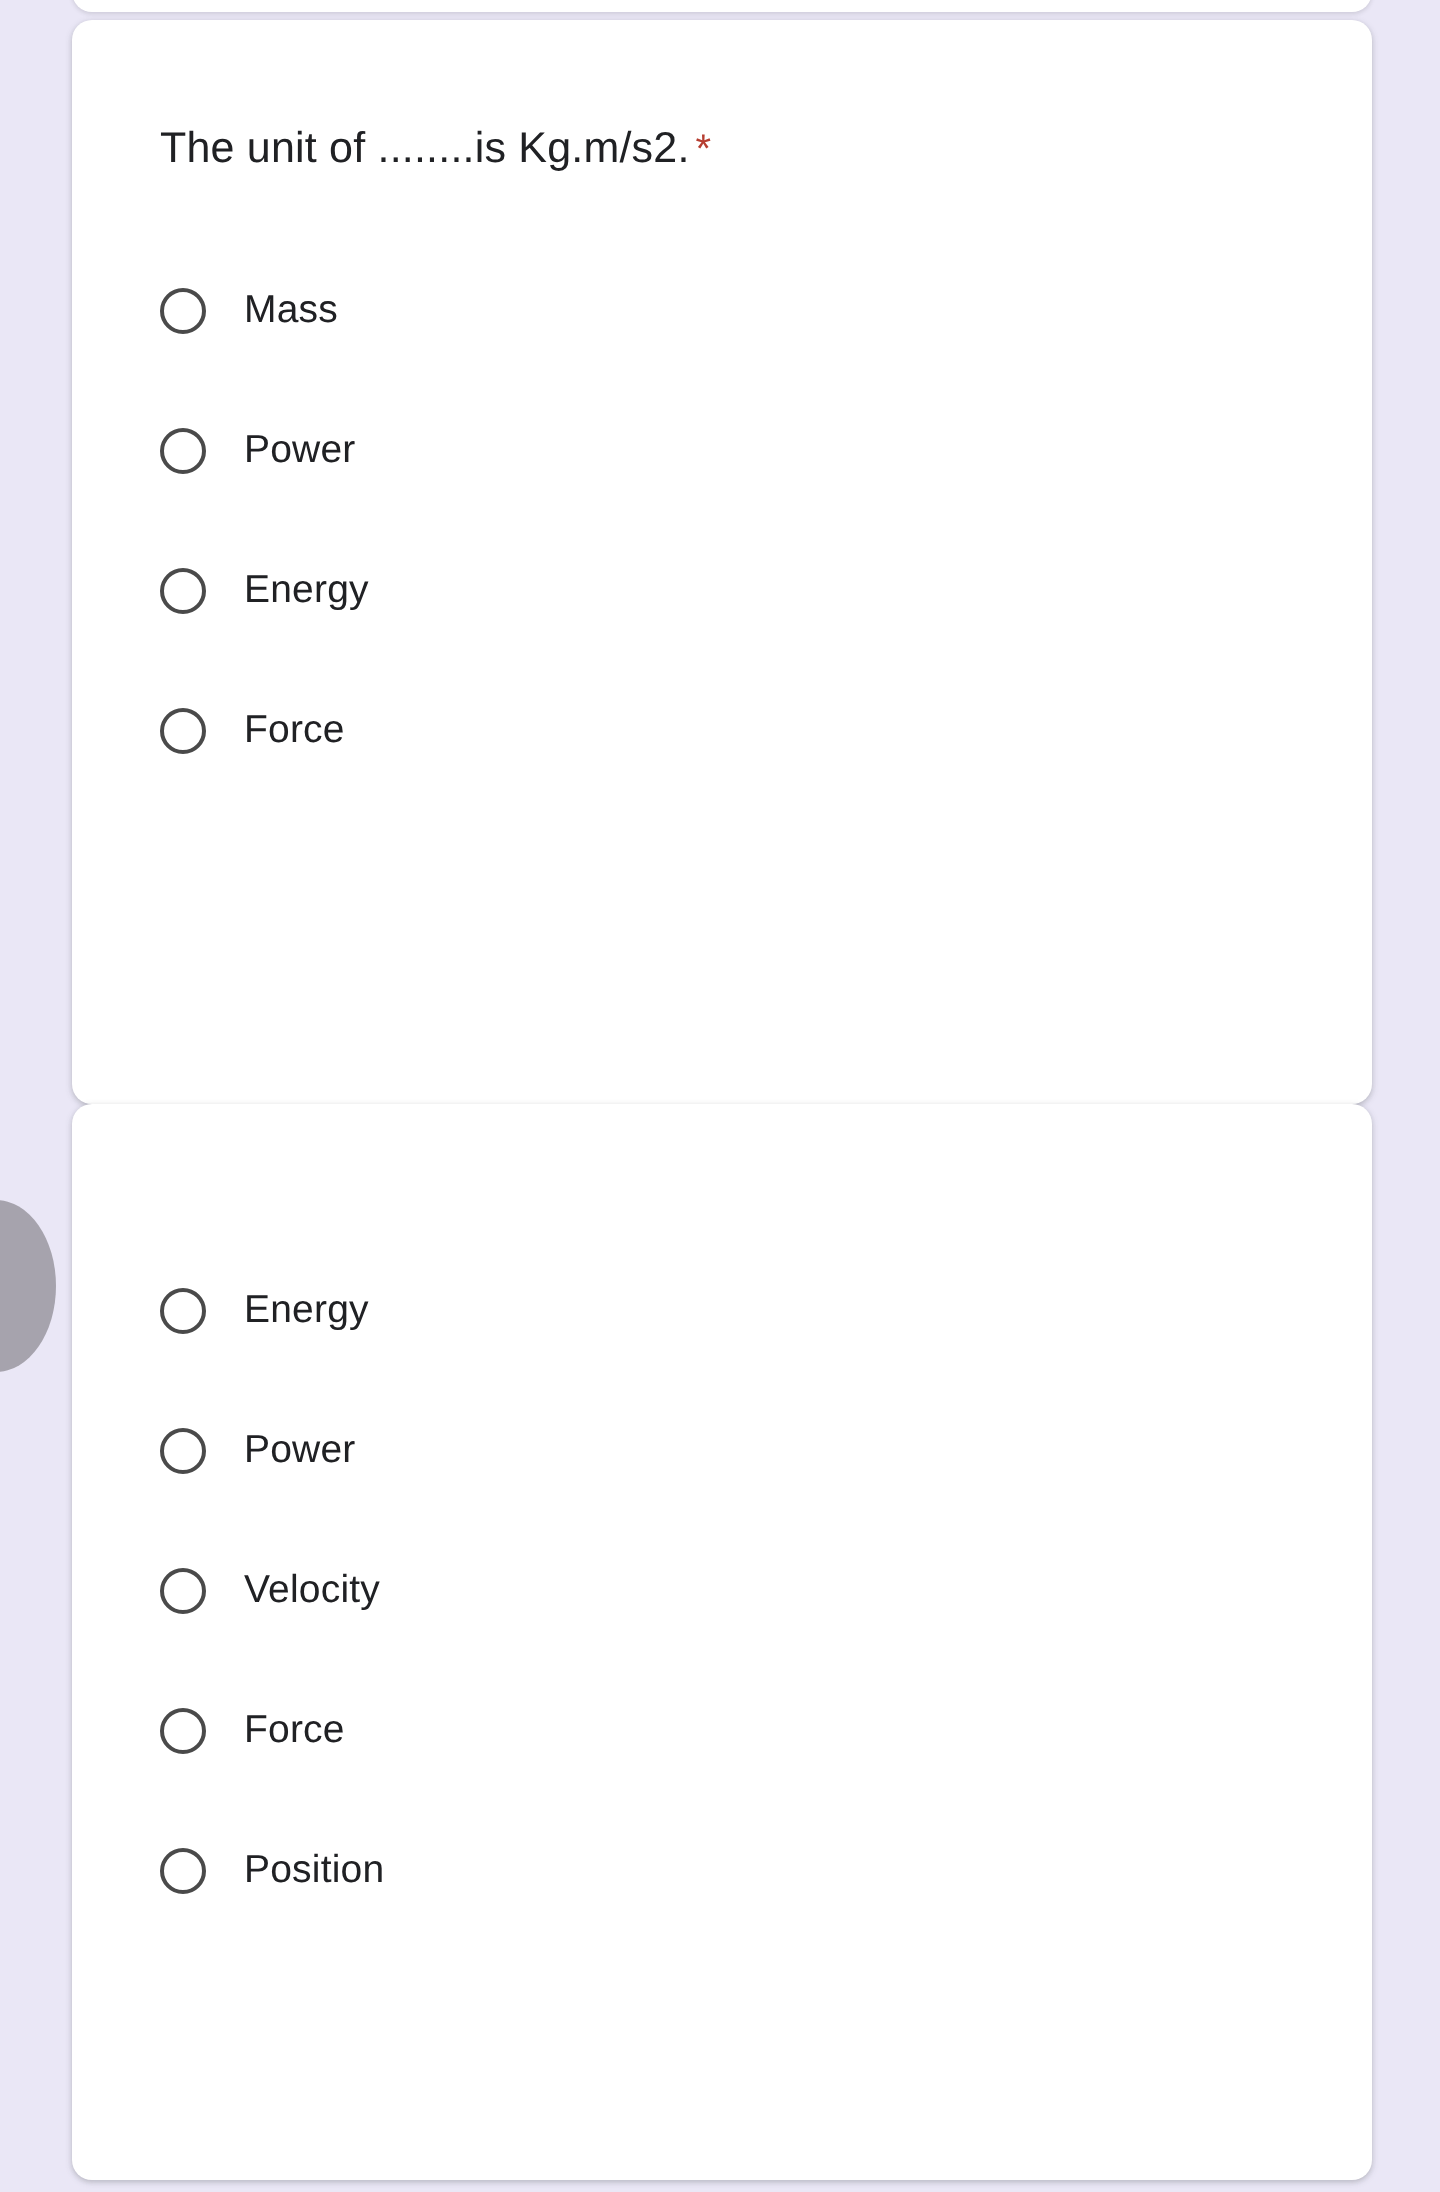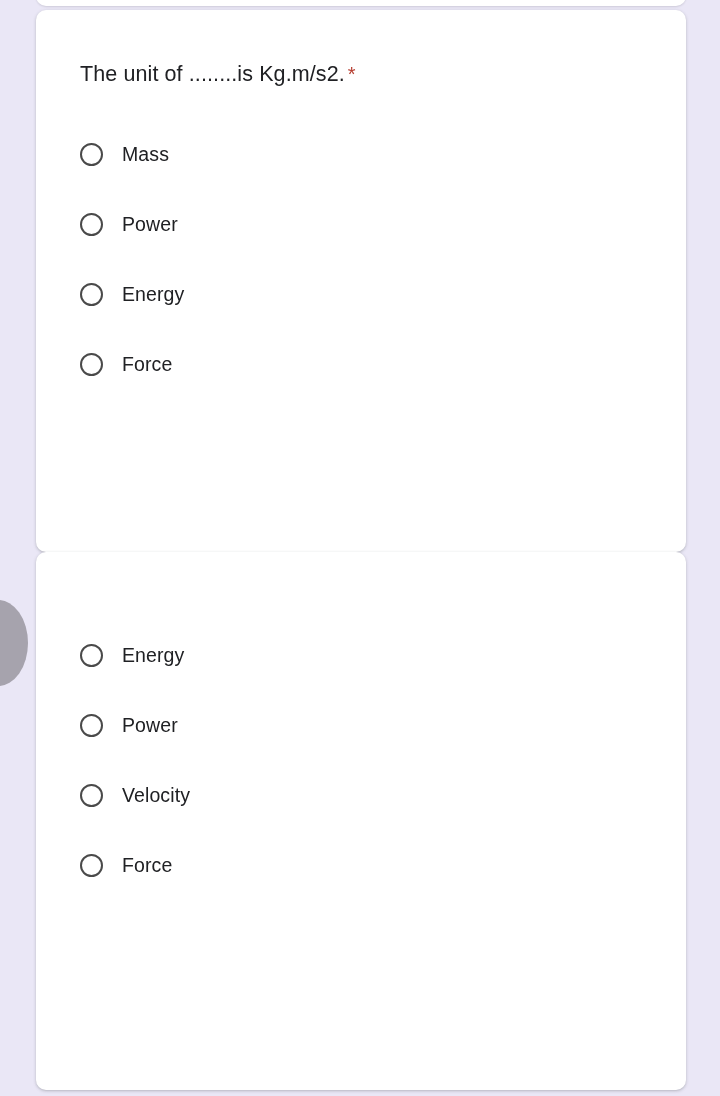--- a/index.html
+++ b/index.html
@@ -165,18 +165,22 @@
         <div class="option-row">
           <span class="radio"></span>
           <span class="option-label">Velocity</span>
         </div>
 
         <div class="option-row">
           <span class="radio"></span>
           <span class="option-label">Force</span>
         </div>
 
+        <div class="option-row">
+          <span class="radio"></span>
+          <span class="option-label">Position</span>
+        </div>
 
       </div>
     </div>
   </div>
 
 </div>
 
 </body></html>

